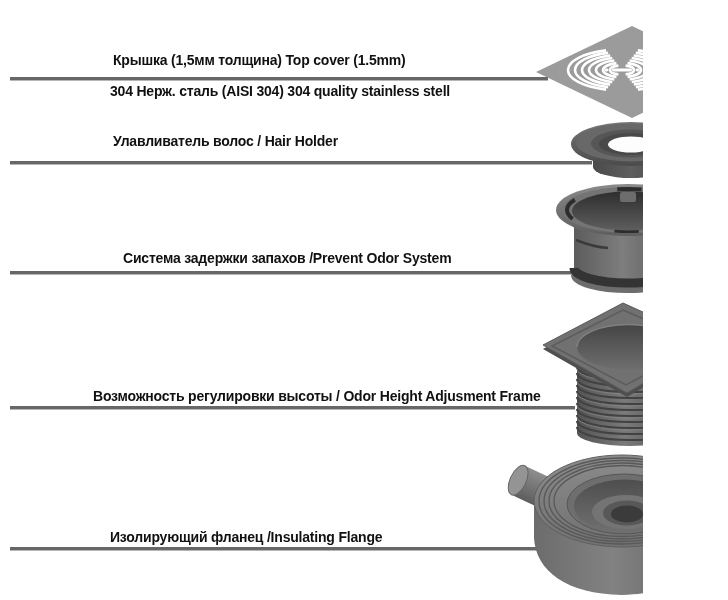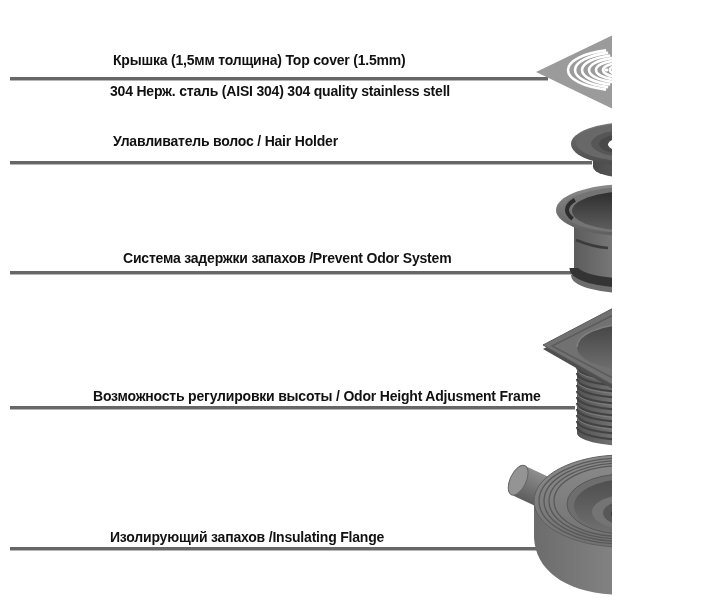--- a/index.html
+++ b/index.html
@@ -2,20 +2,21 @@
 <html><head>
 <meta charset="utf-8">
 <style>
   html,body{margin:0;padding:0;background:#ffffff;}
   .canvas{
     position:relative;
     width:612px;height:600px;
     background:#ffffff;
     font-family:"Liberation Sans", sans-serif;
     overflow:hidden;
+    padding-left:31px;
   }
   .part-label{
     position:absolute;
     font-size:14px;
     font-weight:bold;
     color:#111111;
     letter-spacing:-0.2px;
     white-space:nowrap;
   }
   .leader-line{
@@ -144,21 +145,21 @@
         <path d="M44,104 A53,13 0 0 0 150,104"></path>
       <path d="M44,116 A53,13 0 0 0 150,116"></path>
     </g>
     <polygon points="90,6 178,46 94,96 10,48" fill="#4f4f4f"></polygon>
     <polygon points="90,2 178,42 94,92 10,44" fill="#717171" stroke="#5a5a5a" stroke-width="1"></polygon>
     <polygon points="90,9 169,43 93,84 19,45" fill="none" stroke="#5c5c5c" stroke-width="1.5"></polygon>
     <ellipse cx="95" cy="46" rx="51" ry="22.5" fill="url(#fr-bowl)"></ellipse>
     <path d="M44,46 A51,22.5 0 0 1 146,46" stroke="#808080" stroke-width="1.5" fill="none"></path>
   </svg>
 
-  <div class="part-label" style="left:110px;top:529px">Изолирующий запахов /Insulating Flange</div>
+  <div class="part-label" style="left:110px;top:529px">Изолирующий фланец /Insulating Flange</div>
   <div class="leader-line" style="top:547px;width:527px"></div>
 
   <svg class="part-illustration" style="left:496px;top:443px" width="232" height="157" viewBox="0 0 232 157">
     <defs>
       <linearGradient id="fl-body" x1="0" y1="0" x2="1" y2="0">
         <stop offset="0" stop-color="#6c6c6c"></stop>
           <stop offset="0.45" stop-color="#828282"></stop>
           <stop offset="1" stop-color="#5e5e5e"></stop>
       </linearGradient>
       <linearGradient id="fl-top" x1="0" y1="0" x2="0" y2="1">

